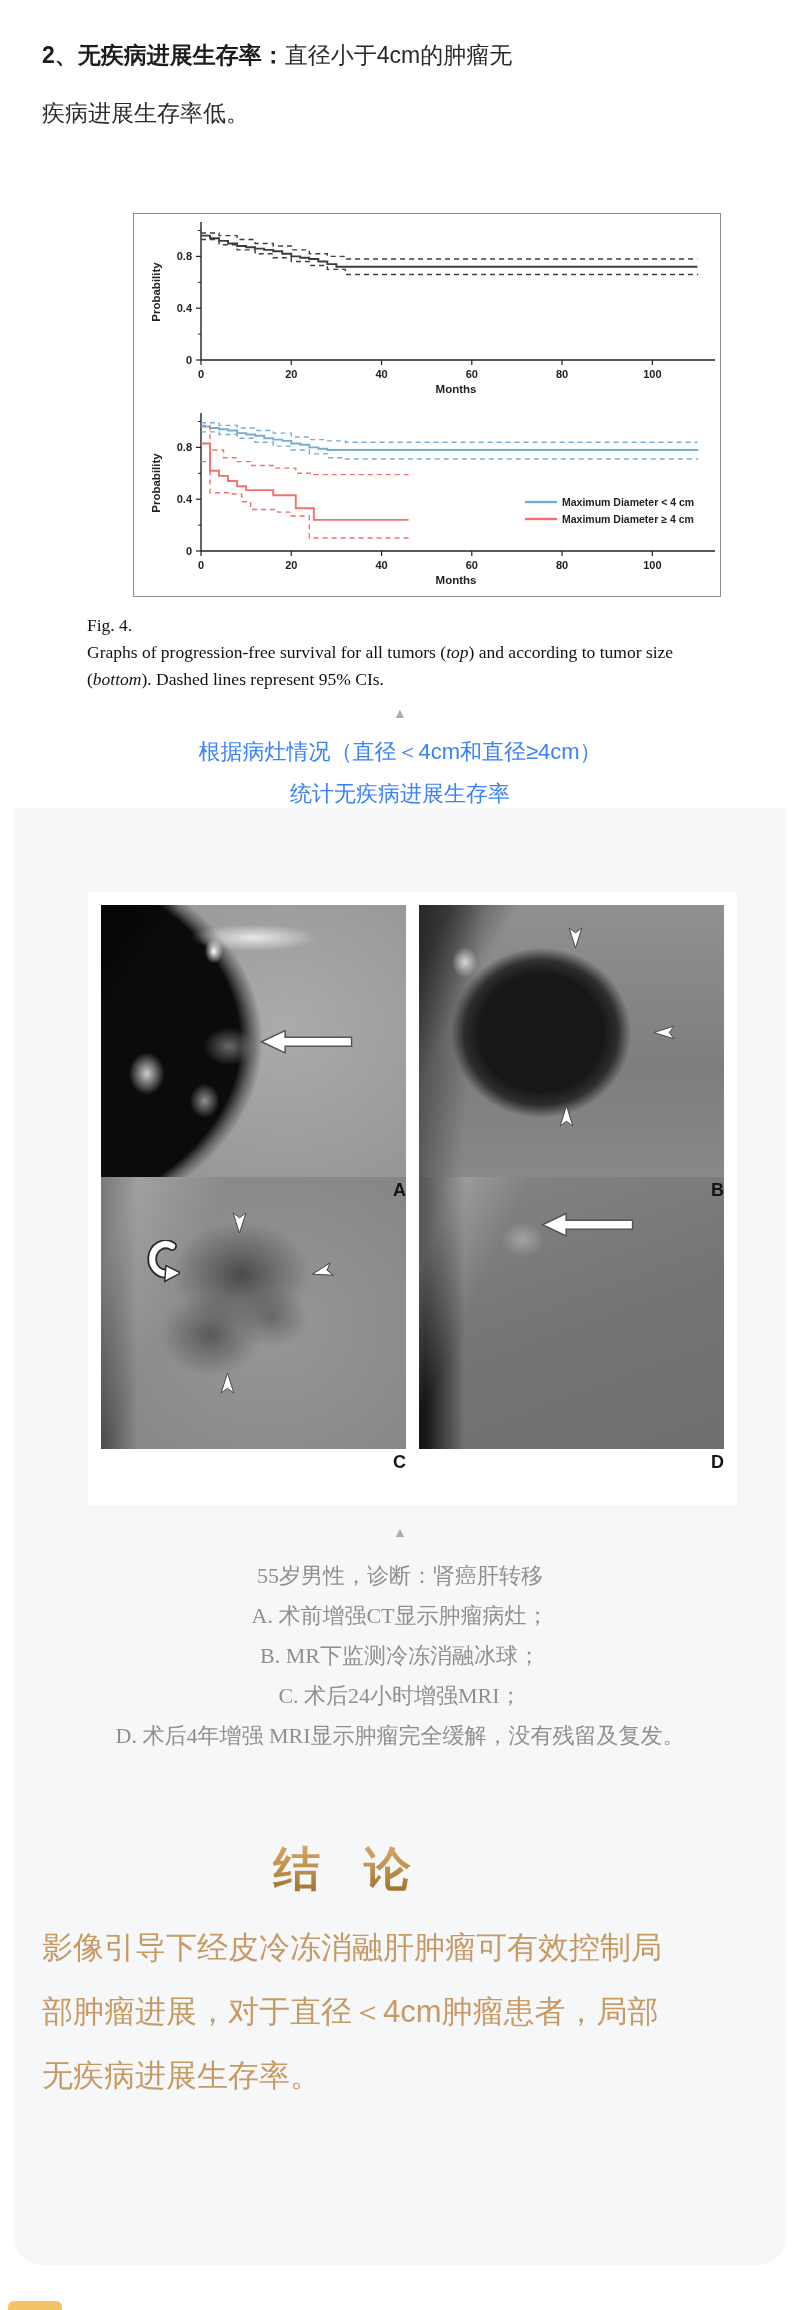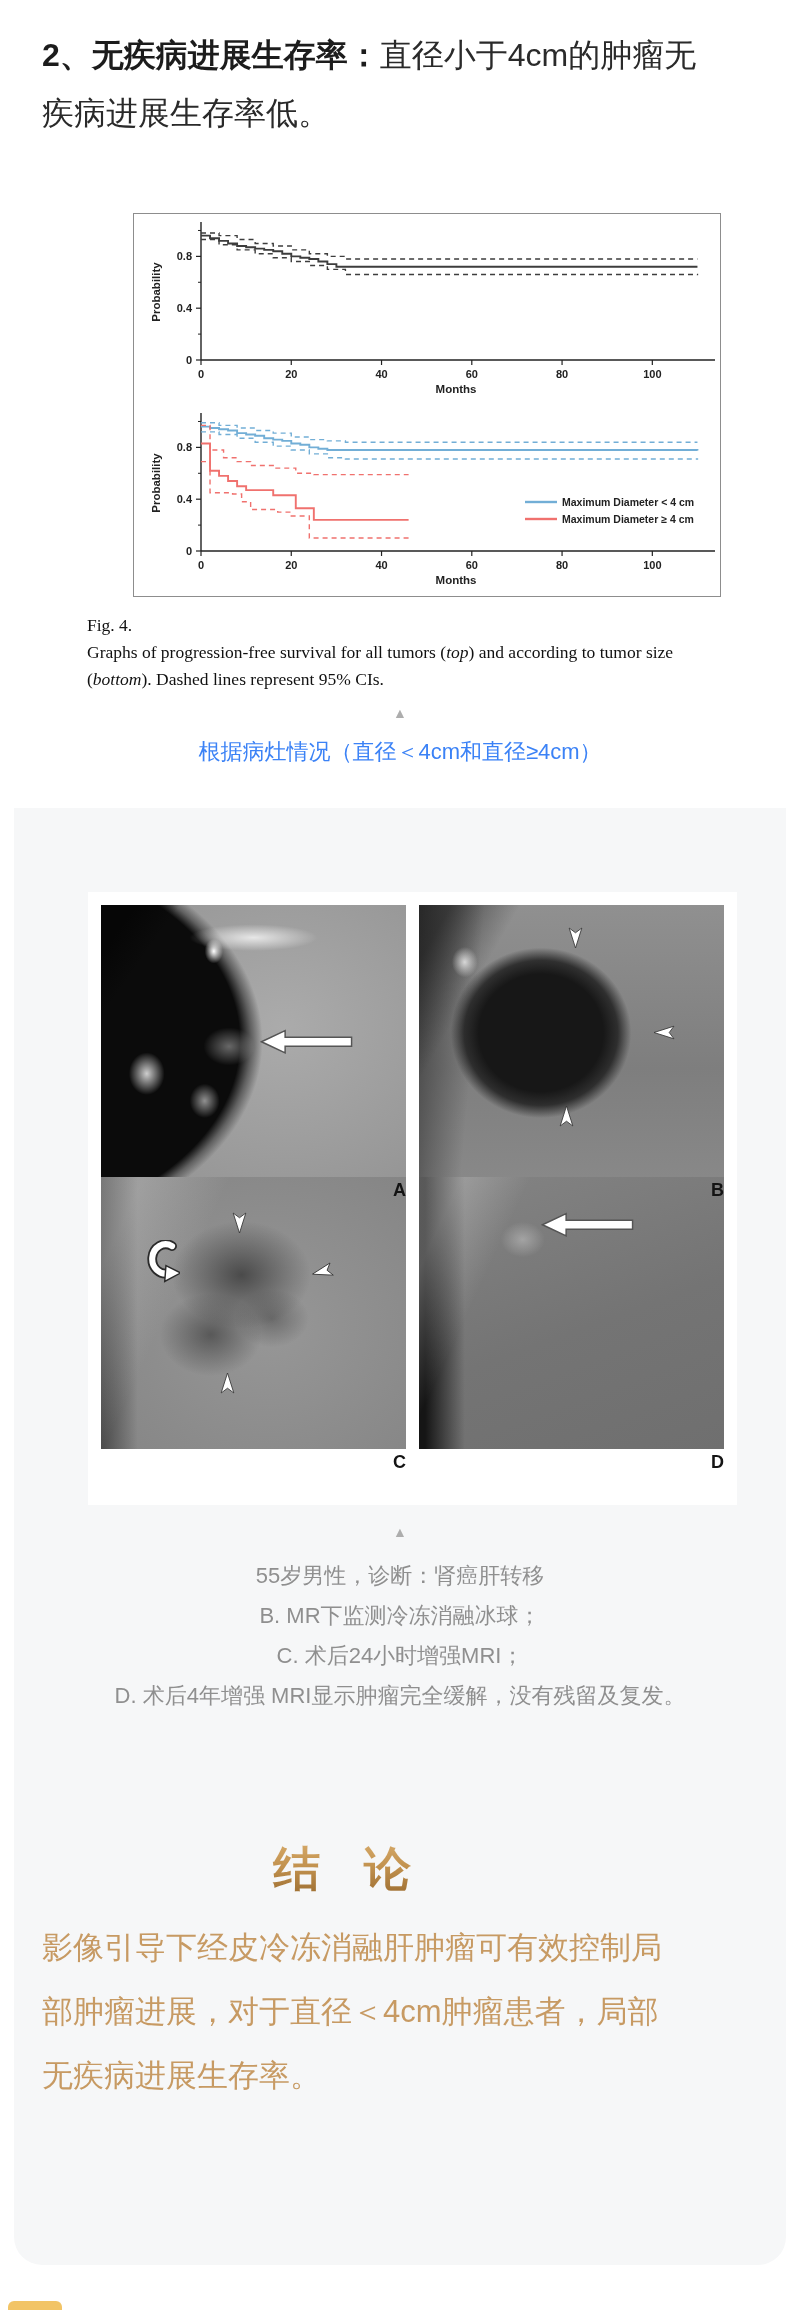--- a/index.html
+++ b/index.html
@@ -1,40 +1,40 @@
 <!DOCTYPE html>
 <html><head>
 <meta charset="utf-8">
 <style>
   html,body{margin:0;padding:0;background:#ffffff;}
   .page{position:relative;width:800px;height:2310px;background:#ffffff;overflow:hidden;
         font-family:"Liberation Sans", sans-serif;color:#222;}
 
   
-  .heading{position:absolute;left:42px;top:26px;width:720px;font-size:32px;line-height:58px;color:#2a2a2a;}
+  .heading{position:absolute;left:42px;top:26px;width:720px;font-size:23px;line-height:58px;color:#2a2a2a;}
   .heading b{font-weight:700;color:#1c1c1c;}
 
   
   .chart-box{position:absolute;left:133px;top:213px;width:588px;height:384px;
              border:1px solid #8d8d8d;background:#fff;box-sizing:border-box;}
   .chart-box svg{display:block;}
 
   .fig-caption{position:absolute;left:87px;top:612px;width:640px;
                font-family:"Liberation Serif", serif;font-size:17.5px;line-height:27px;color:#111;}
   .fig-caption .fig-label{font-weight:400;display:block;}
   .fig-caption i{font-style:italic;}
 
   
   .tri{position:absolute;left:0;width:800px;text-align:center;color:#adadad;font-size:14px;}
   .tri1{top:705px;}
   .tri2{top:1524px;}
   .gray-note{position:absolute;left:0;width:800px;text-align:center;color:#3b82f6;font-size:22px;line-height:42px;}
   .note1{top:731px;}
   .case-note{position:absolute;left:0;top:1556px;width:800px;text-align:center;color:#8f8f8f;
-             font-size:22px;line-height:40px;}
+             font-size:22px;line-height:40px;font-family:Liberation Serif, serif;}
 
   
   .gray-card{position:absolute;left:14px;top:808px;width:772px;height:1457px;
              background:#f6f7f8;border-radius:0 0 28px 28px;}
 
   
   .img-card{position:absolute;left:88px;top:892px;width:649px;height:613px;background:#ffffff;}
   .panel{position:absolute;width:305px;height:272px;overflow:hidden;}
   .p-a{left:13px;top:13px;
     background:
@@ -168,20 +168,21 @@
   </div>
 
   <div class="fig-caption">
     <span class="fig-label">Fig. 4.</span>
     <span><span>Graphs of progression-free survival for all tumors (</span><i>top</i><span>) and according to tumor size (</span><i>bottom</i><span>). Dashed lines represent 95% CIs.</span></span>
   </div>
 
   <div class="tri tri1">▲</div>
   <div class="gray-note note1">
     <div>根据病灶情况（直径＜4cm和直径≥4cm）</div>
+    <div>统计无疾病进展生存率</div>
   </div>
 
   <div class="gray-card"></div>
 
   <div class="img-card">
 
     <div class="panel p-a">
       <svg class="arrow" style="left:52%;top:45%;width:31%;" viewBox="0 0 64 20">
         <polygon points="1,10 17,2.5 17,7 62,7 62,13 17,13 17,17.5" fill="#ffffff" stroke="#555" stroke-width="1"></polygon>
       </svg>
@@ -224,20 +225,21 @@
 
     <div class="panel-label lab-a">A</div>
     <div class="panel-label lab-b">B</div>
     <div class="panel-label lab-c">C</div>
     <div class="panel-label lab-d">D</div>
   </div>
 
   <div class="tri tri2">▲</div>
   <div class="case-note">
     <div>55岁男性，诊断：肾癌肝转移</div>
+    <div>A. 术前增强CT显示肿瘤病灶；</div>
     <div>B. MR下监测冷冻消融冰球；</div>
     <div>C. 术后24小时增强MRI；</div>
     <div>D. 术后4年增强 MRI显示肿瘤完全缓解，没有残留及复发。</div>
   </div>
 
   <div class="concl-title">结 论</div>
   <div class="concl-body">
     <div>影像引导下经皮冷冻消融肝肿瘤可有效控制局</div>
     <div>部肿瘤进展，对于直径＜4cm肿瘤患者，局部</div>
     <div>无疾病进展生存率。</div>

